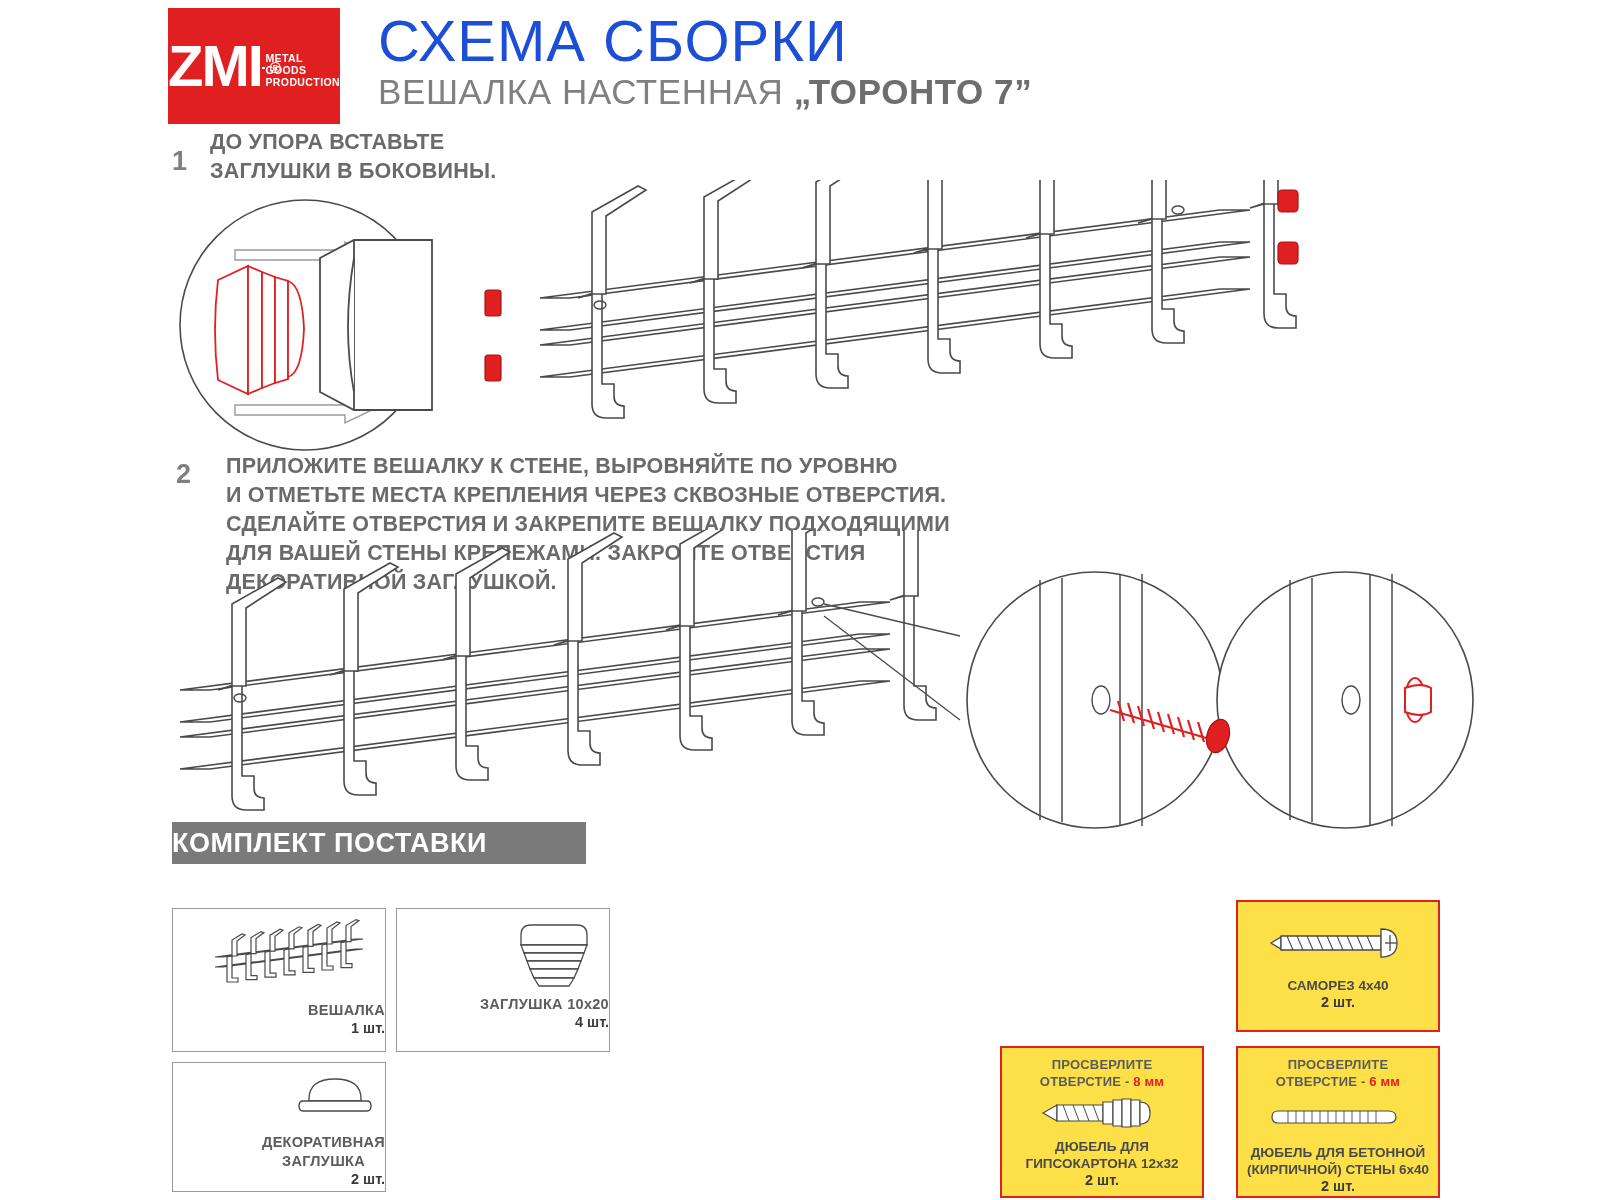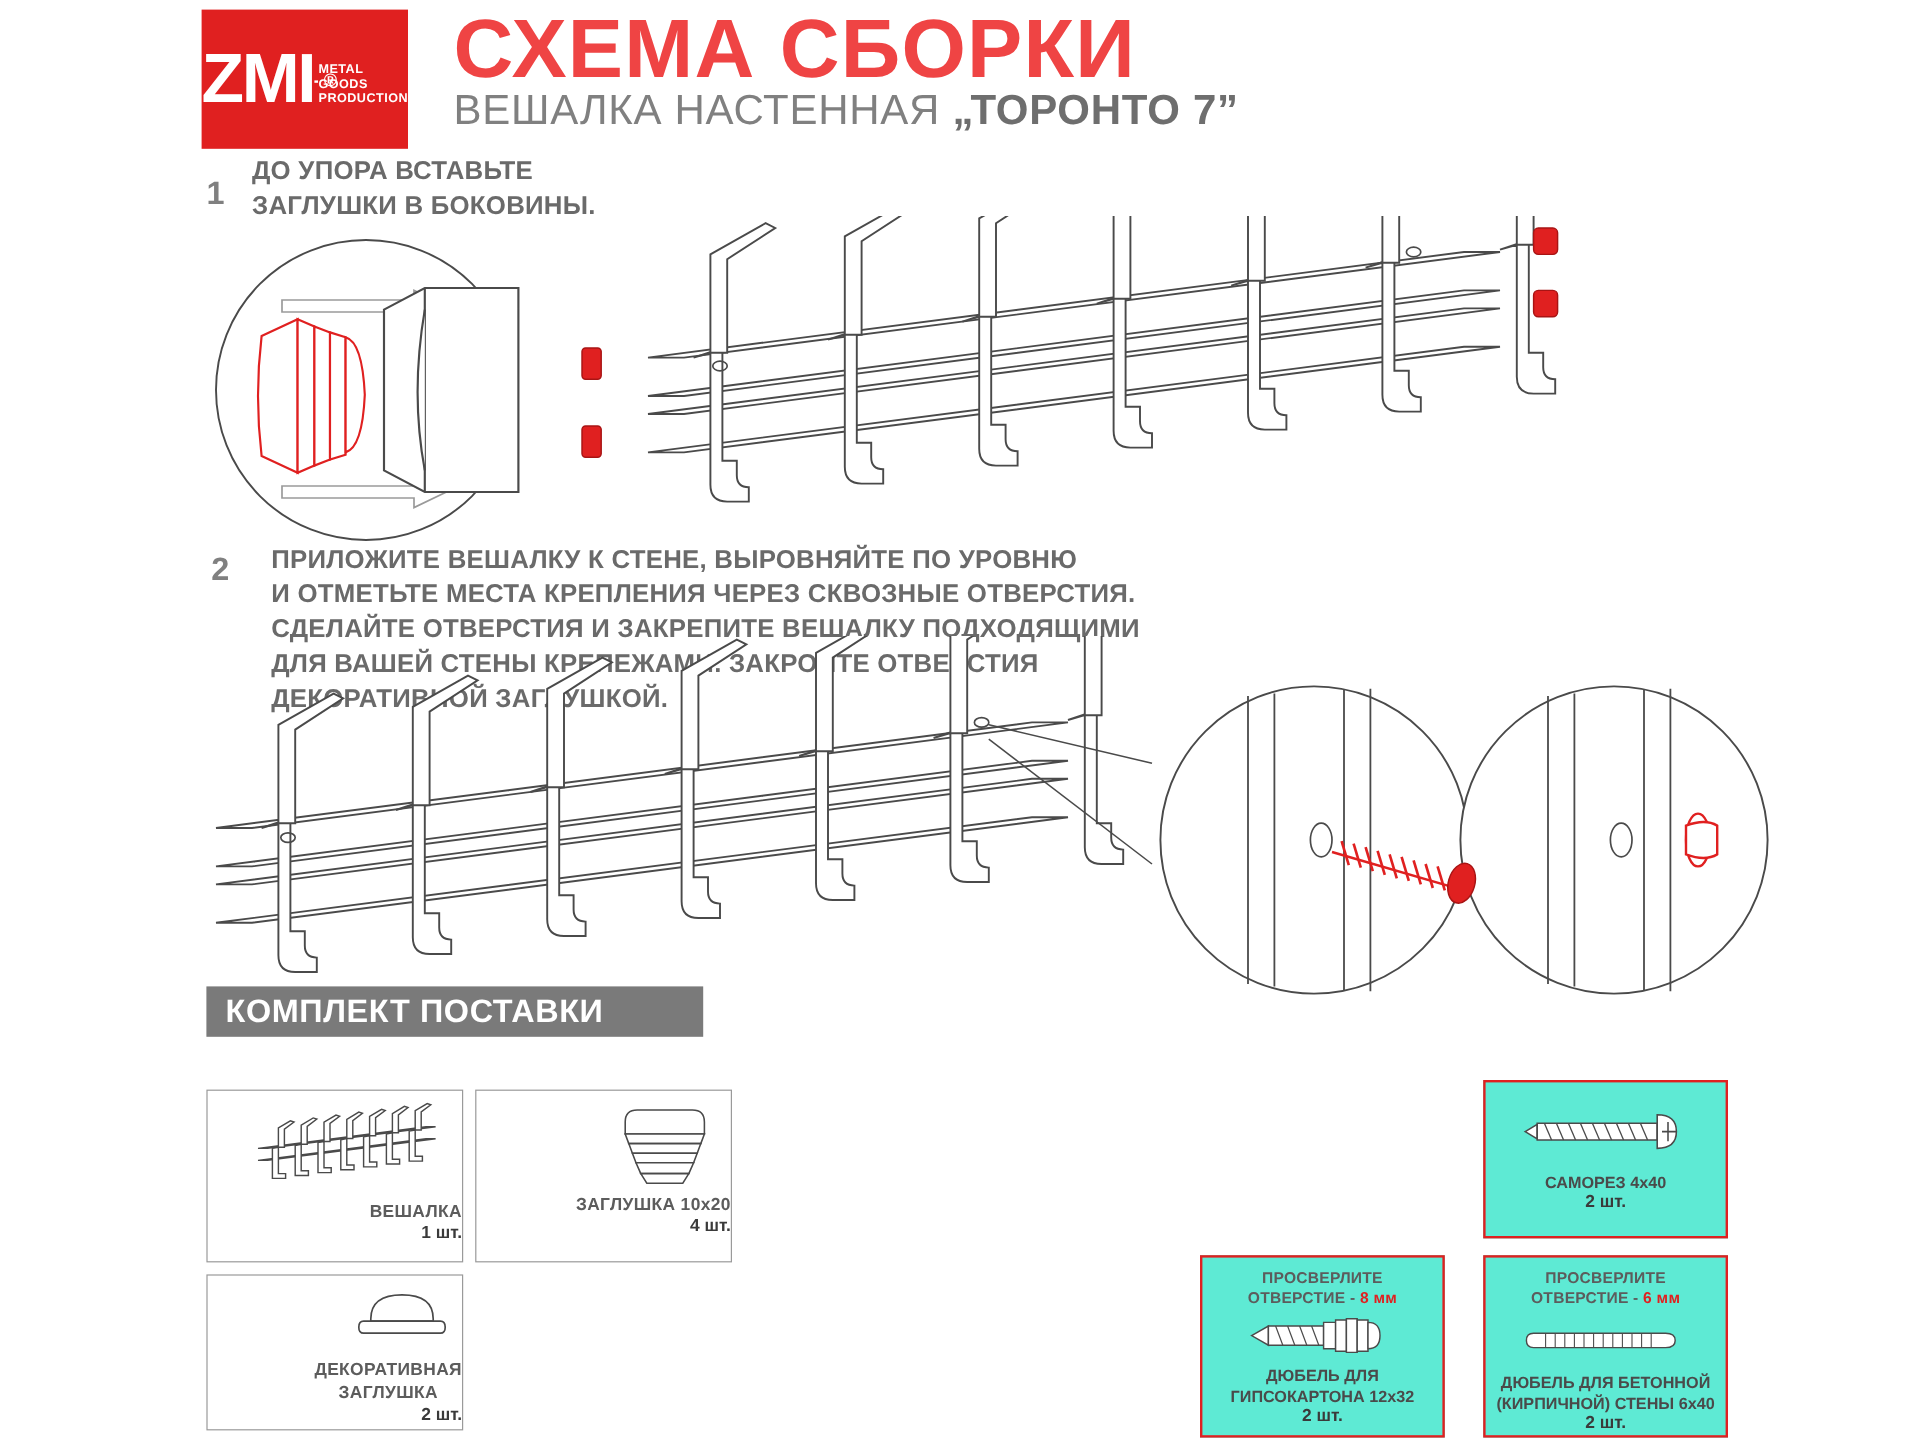--- a/index.html
+++ b/index.html
@@ -28,21 +28,21 @@
     position:absolute;right:-17px;top:2px;font-size:15px;font-weight:bold;
   }
   .logo-sub{
     color:#ffffff;font-size:10.5px;font-weight:bold;letter-spacing:0.4px;
     margin-top:7px;
   }
   .logo-rule{width:126px;height:2px;background:#ffffff;margin-top:3px;}
 
   .title-main{
     position:absolute;left:378px;top:8px;
-    font-size:69px;font-weight:bold;color:#ef4444;letter-spacing:1px;
+    font-size:58px;font-weight:normal;color:#1d4ed8;letter-spacing:1px;
     line-height:66px;
   }
   .title-sub{
     position:absolute;left:378px;top:72px;
     font-size:35px;color:#808080;letter-spacing:0.6px;white-space:nowrap;
   }
   .title-sub b{color:#6e6e6e;}
 
   
   .step-num{
@@ -53,36 +53,36 @@
     line-height:29px;letter-spacing:0.2px;
   }
 
   
   .kit-bar{
     position:absolute;left:172px;top:822px;width:414px;height:42px;
     background:#7a7a7a;display:flex;align-items:center;
   }
   .kit-bar span{
     color:#ffffff;font-size:27px;font-weight:bold;letter-spacing:0.5px;
-    padding-left:16px;
+    padding-left:0;
   }
 
   
   .kit-box{
     position:absolute;border:1.5px solid #9a9a9a;background:#fff;
     display:flex;flex-direction:column;align-items:flex-end;
   }
   .kit-cap{
     font-size:14.5px;font-weight:bold;color:#5c5c5c;text-align:center;
     line-height:19px;letter-spacing:0.3px;
   }
   .kit-qty{font-size:14.5px;font-weight:bold;color:#3a3a3a;}
 
   .red-box{
-    position:absolute;border:2px solid #e02020;background:#5eead4;
+    position:absolute;border:2px solid #e02020;background:#fde047;
     display:flex;flex-direction:column;align-items:center;
   }
   .red-cap{
     font-size:13px;font-weight:bold;color:#e02020;text-align:center;
     line-height:17px;letter-spacing:0.2px;
   }
   .red-cap .grey{color:#5c5c5c;}
   .dark-cap{
     font-size:13.5px;font-weight:bold;color:#4a4a4a;text-align:center;
     line-height:17px;

